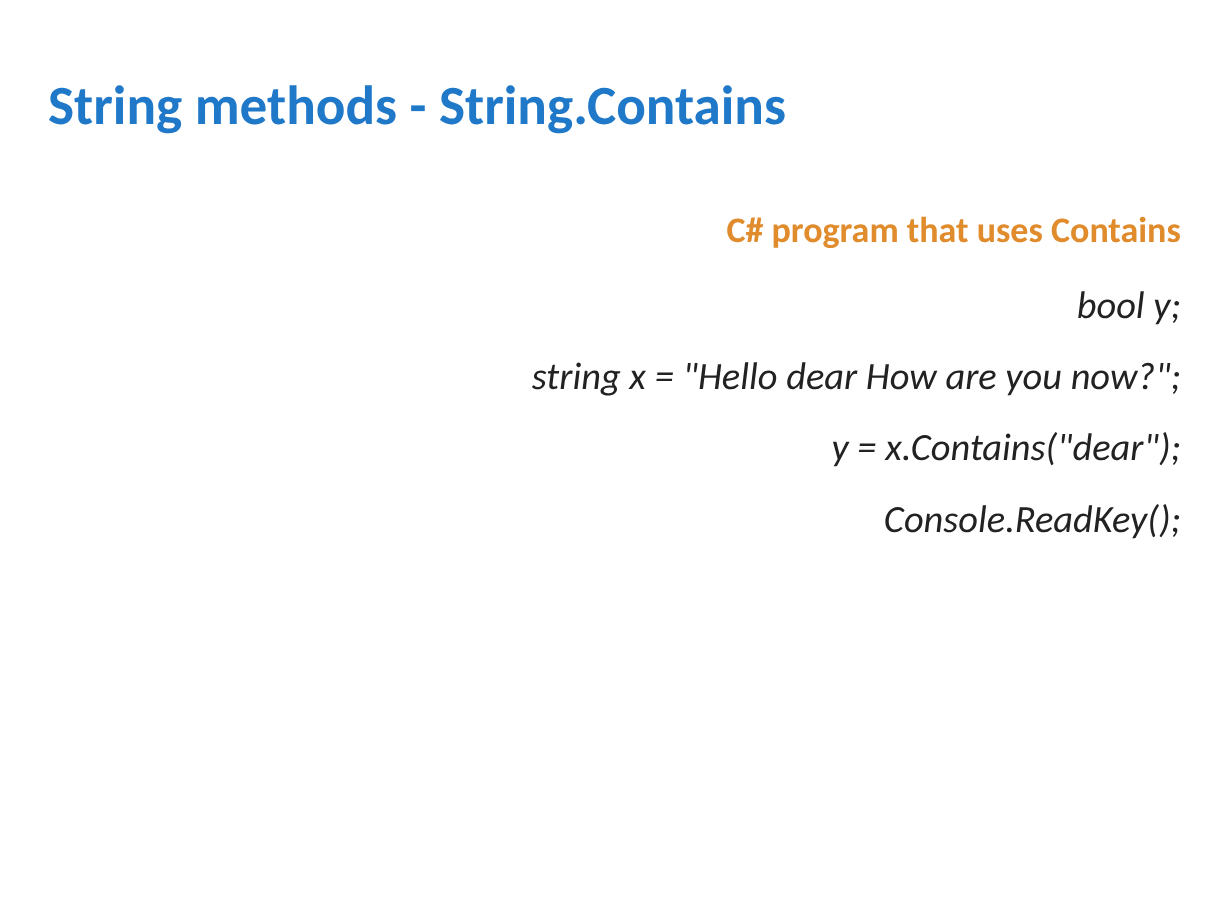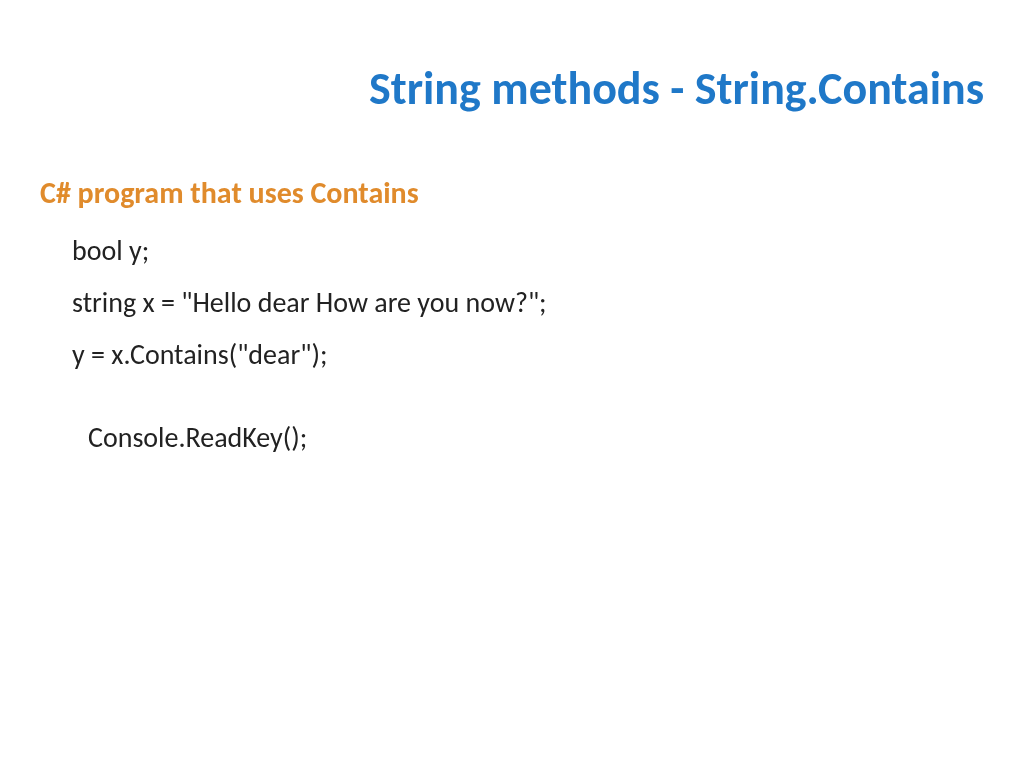--- a/index.html
+++ b/index.html
@@ -1,52 +1,54 @@
 <!DOCTYPE html>
 <html><head>
   <meta charset="utf-8">
   <style>
     * {
       margin: 0;
       padding: 0;
       box-sizing: border-box;
+      text-align: right;
     }
     body {
       width: 1024px;
       height: 768px;
       background: #ffffff;
       font-family: Calibri, 'Segoe UI', Arial, sans-serif;
       padding: 60px 40px 40px 40px;
       overflow: hidden;
     }
     .slide-title {
       color: #1f78c8;
       font-size: 46px;
       font-weight: bold;
-      text-align: right;
+      text-align: left;
       margin-bottom: 58px;
     }
     .subheading {
       color: #e08b2c;
       font-size: 30px;
       font-weight: bold;
       margin-bottom: 14px;
       padding-left: 0;
     }
     .code-block {
       padding-left: 32px;
     }
     .code-line {
       color: #222222;
-      font-size: 28px;
+      font-size: 32px;
       line-height: 1.85;
       font-weight: 400;
+      font-style: italic;
     }
     .indent-1 { padding-left: 8px; }
-    .indent-2 { padding-left: 16px; margin-top: 32px; }
+    .indent-2 { padding-left: 16px; }
   </style>
 </head>
 <body>
 
 <h1 class="slide-title">String methods - String.Contains</h1>
 
 <div class="subheading">C# program that uses Contains</div>
 
 <div class="code-block">
   <div class="code-line">bool y;</div>

